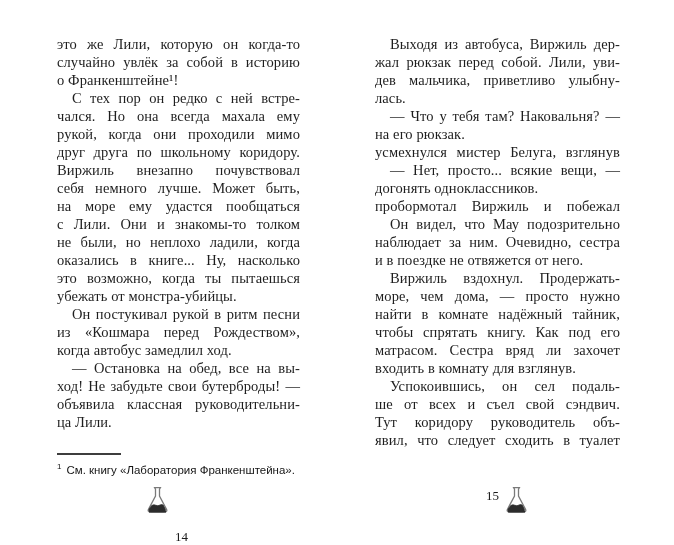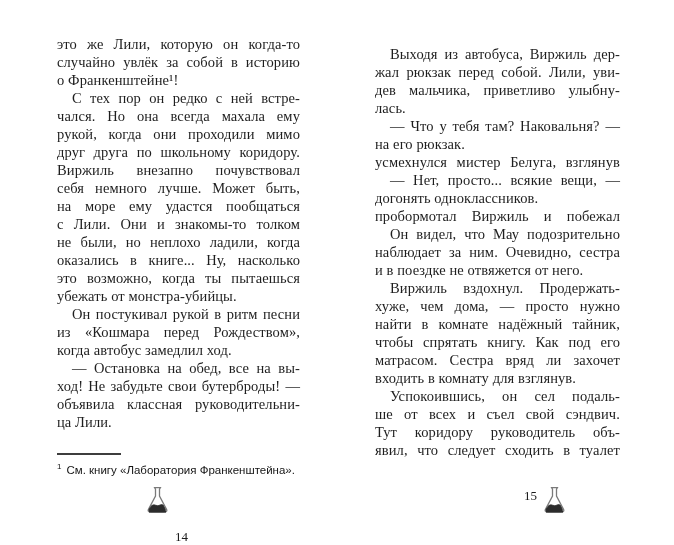--- a/index.html
+++ b/index.html
@@ -12,21 +12,21 @@
     overflow: hidden;
   }
   .text-col {
     position: absolute;
     top: 35px;
     font-size: 14.5px;
     line-height: 18px;
     letter-spacing: 0.1px;
   }
   #left-text  { left: 57px;  width: 243px; }
-  #right-text { left: 375px; width: 245px; margin-top: 10px; }
+  #right-text { left: 375px; width: 245px; }
   .line {
     text-align: justify;
     text-align-last: justify;
     white-space: normal;
   }
   .line.last { text-align-last: left; }
   .line.indent { text-indent: 15px; }
 
   .footnote {
     position: absolute;
@@ -58,21 +58,21 @@
   }
   #foot-left  { left: 147px; }
   #foot-right { left: 486px; }
   .page-num {
     font-size: 13px;
     line-height: 14px;
     margin-top: 3px;
     color: #1a1a1a;
   }
   #foot-left  .page-num { margin-left: 7px; margin-top: 44px; }
-  #foot-right .page-num { margin-right: 7px; margin-left: 38px; }
+  #foot-right .page-num { margin-right: 7px; }
   .flask { display: block; }
 </style>
 </head>
 <body>
 
 <div>
 
   <div id="left-text" class="text-col">
       <div class="line">это же Лили, которую он когда-то</div>
       <div class="line">случайно увлёк за собой в историю</div>
@@ -111,21 +111,21 @@
       <div class="line indent">— Что у тебя там? Наковальня? —</div>
       <div class="line last">на его рюкзак.</div>
       <div class="line">усмехнулся мистер Белуга, взглянув</div>
       <div class="line indent">— Нет, просто... всякие вещи, —</div>
       <div class="line last">догонять одноклассников.</div>
       <div class="line">пробормотал Виржиль и побежал</div>
       <div class="line indent">Он видел, что Мау подозрительно</div>
       <div class="line">наблюдает за ним. Очевидно, сестра</div>
       <div class="line last">и в поездке не отвяжется от него.</div>
       <div class="line indent">Виржиль вздохнул. Продержать-</div>
-      <div class="line">хуже, чем дома, — просто нужно</div>
+      <div class="line">море, чем дома, — просто нужно</div>
       <div class="line">найти в комнате надёжный тайник,</div>
       <div class="line">чтобы спрятать книгу. Как под его</div>
       <div class="line">матрасом. Сестра вряд ли захочет</div>
       <div class="line last">входить в комнату для взглянув.</div>
       <div class="line indent">Успокоившись, он сел подаль-</div>
       <div class="line">ше от всех и съел свой сэндвич.</div>
       <div class="line">Тут коридору руководитель объ-</div>
       <div class="line">явил, что следует сходить в туалет</div>
     </div>
 

